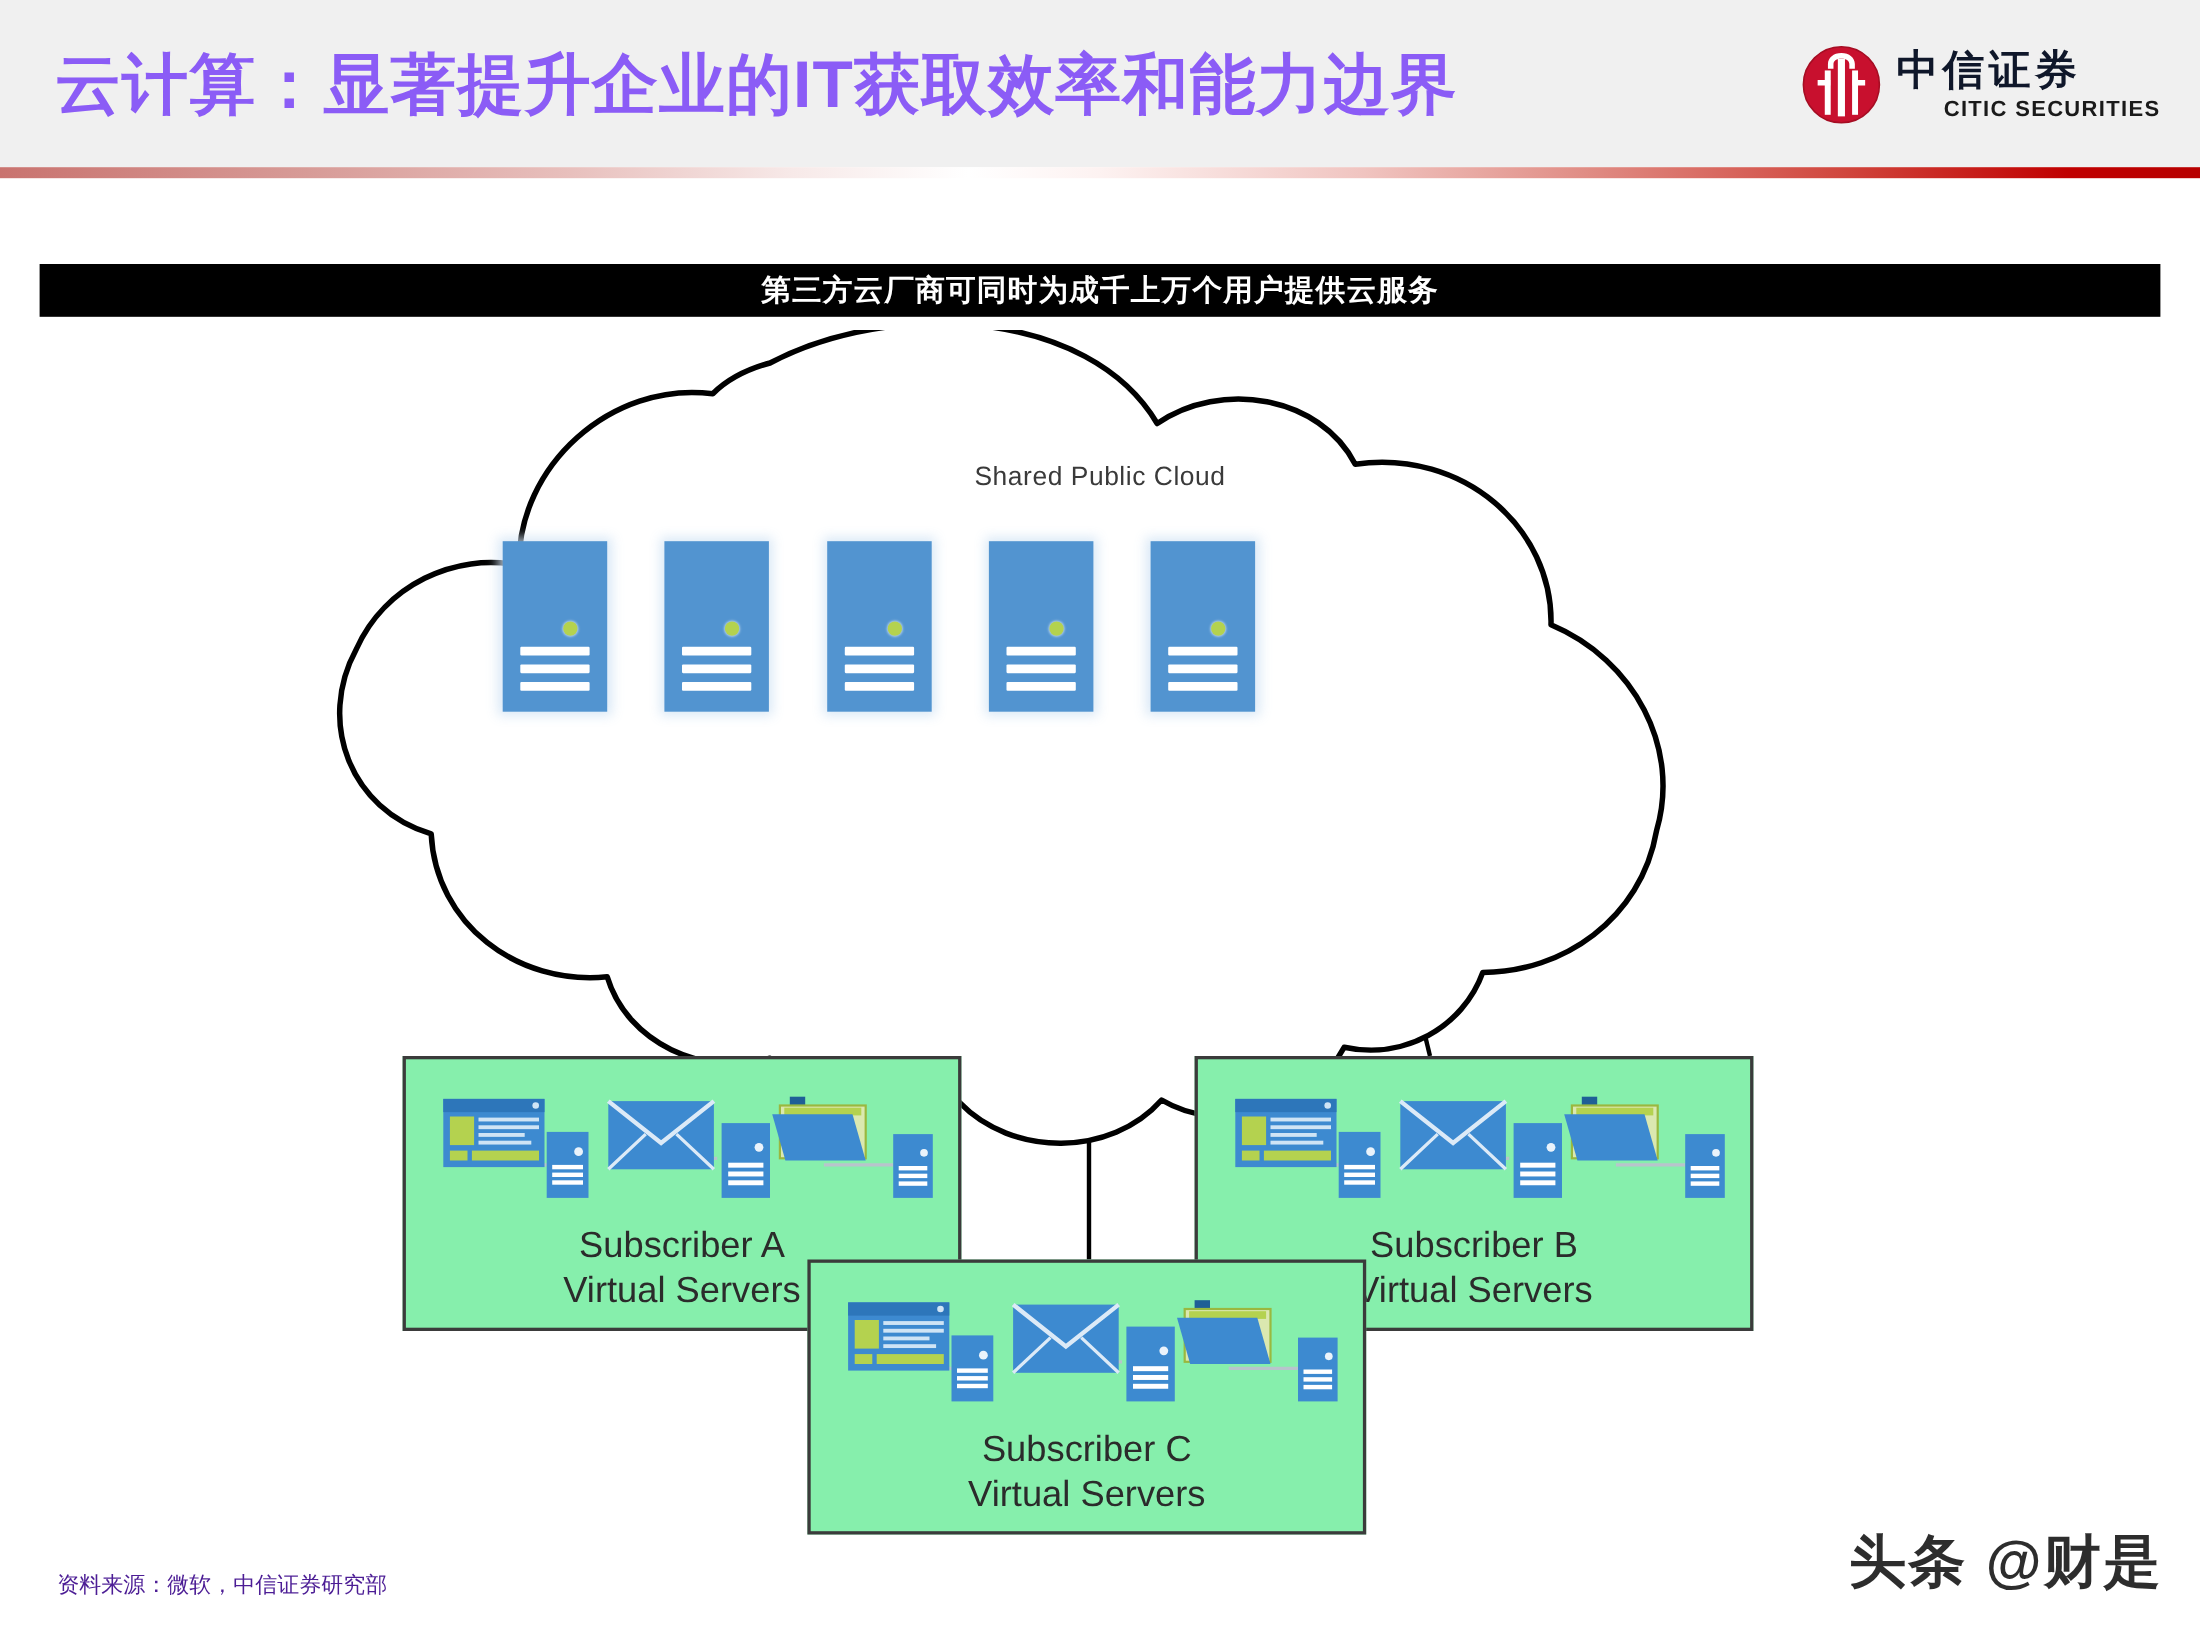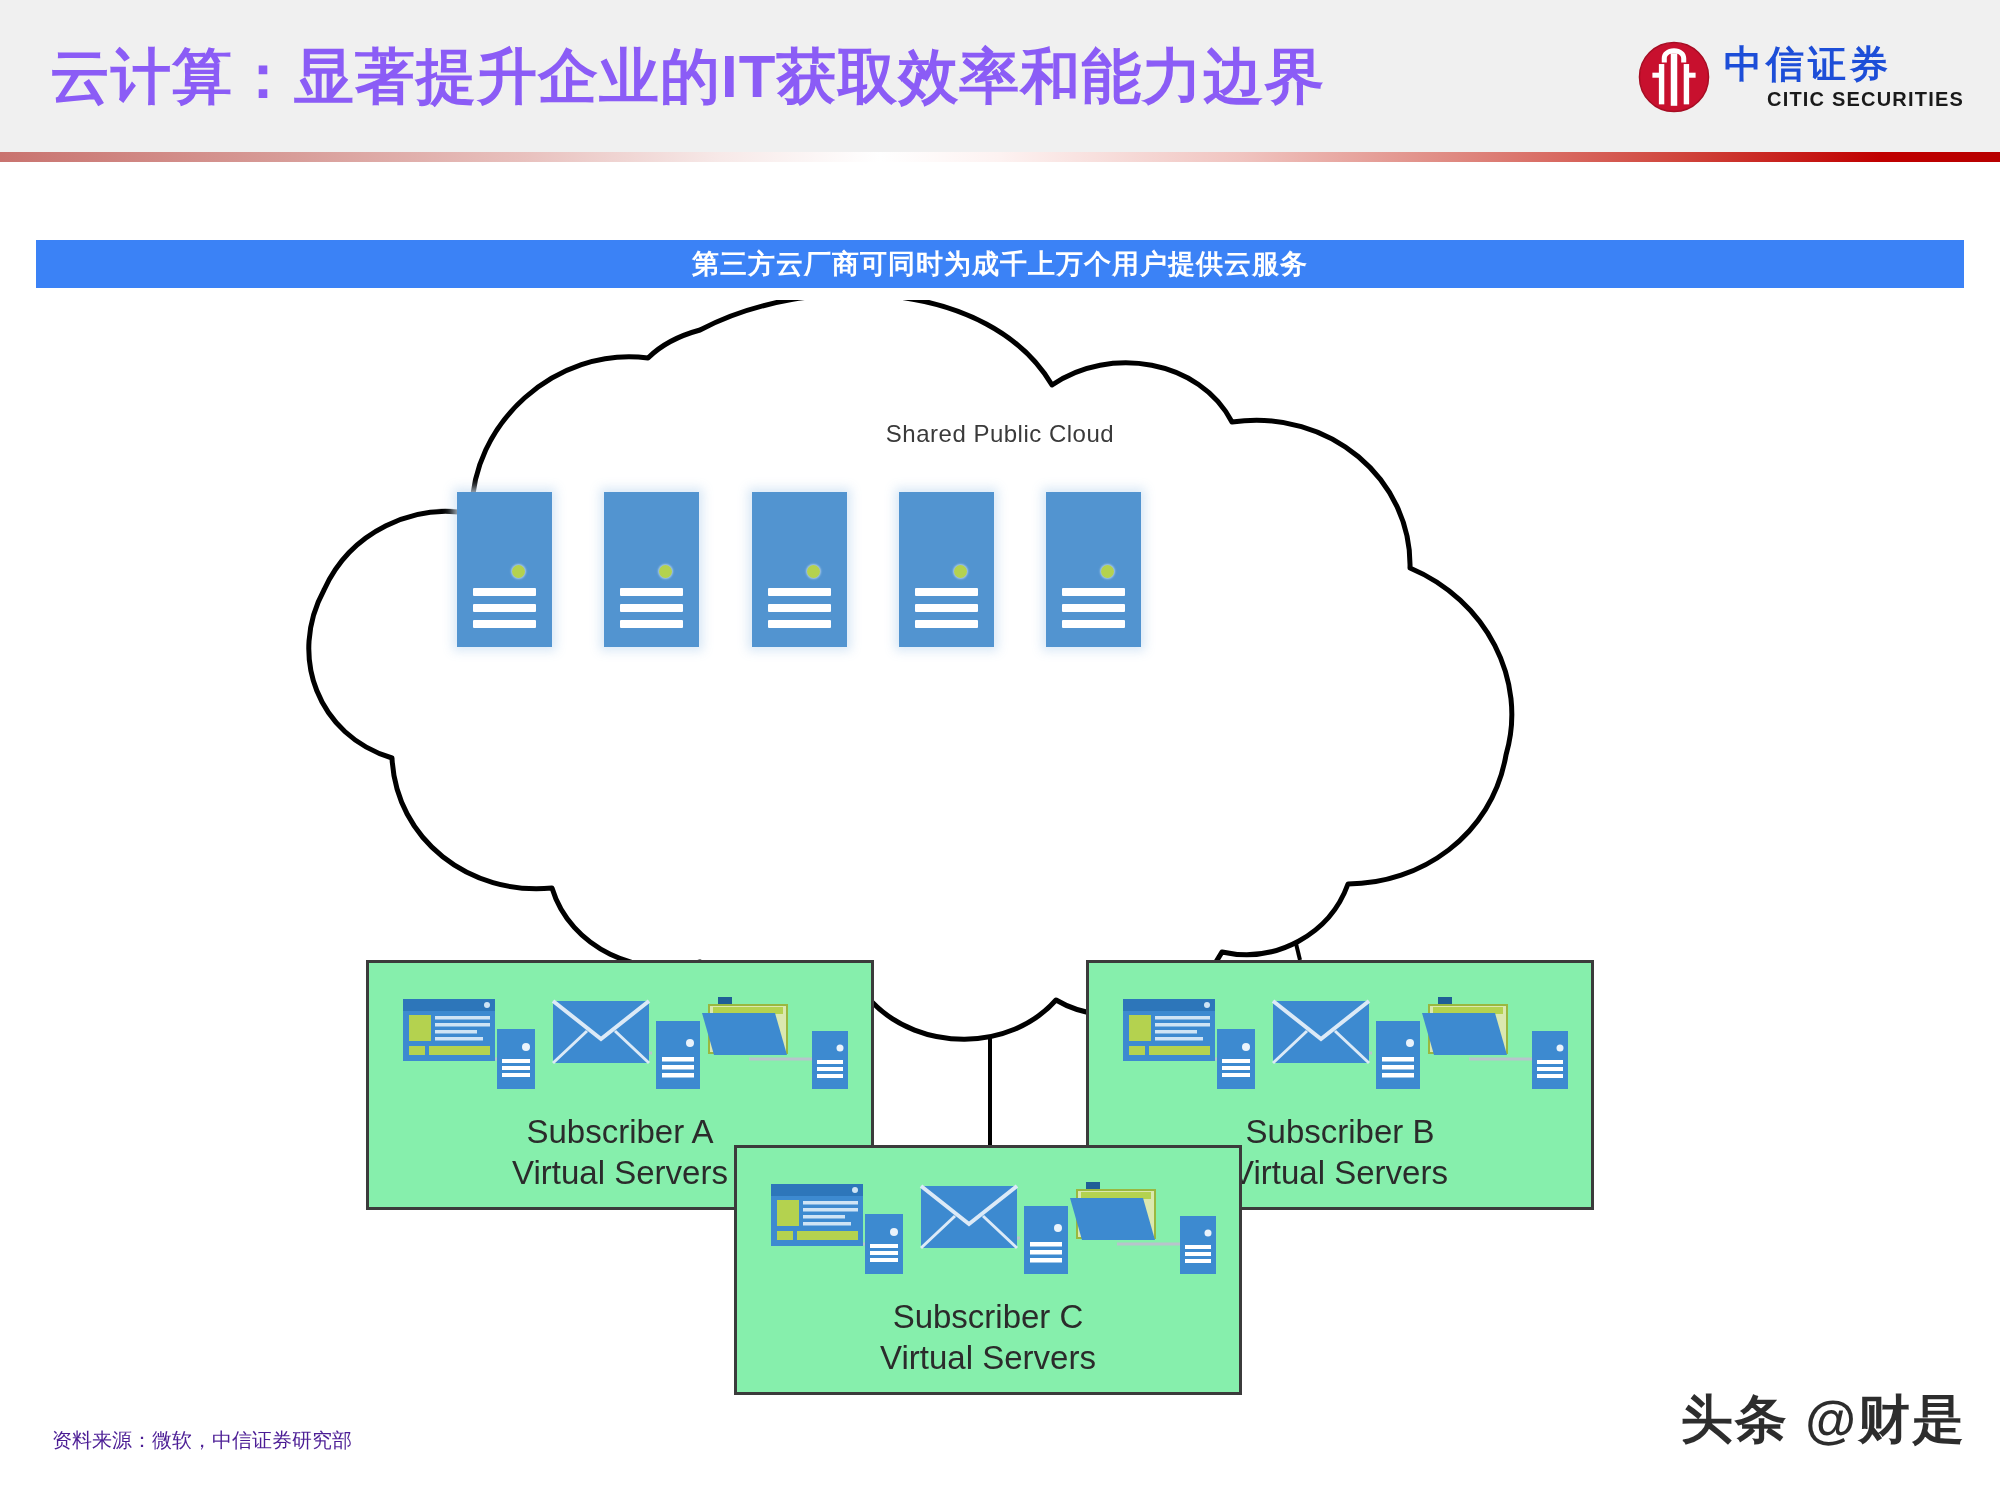--- a/index.html
+++ b/index.html
@@ -51,21 +51,21 @@
   }
   .logo-text {
     display: flex;
     flex-direction: column;
     justify-content: center;
     line-height: 1;
   }
   .logo-cn {
     font-size: 38px;
     font-weight: bold;
-    color: #1d4ed8;
+    color: #0f172a;
     letter-spacing: 4px;
     white-space: nowrap;
   }
   .logo-en {
     font-size: 20px;
     font-weight: bold;
     color: #1a1a1a;
     letter-spacing: 1.2px;
     margin-top: 6px;
     white-space: nowrap;
@@ -83,21 +83,21 @@
         #d0453c 84%, #c00000 94%, #b70000 100%);
   }
 
   
   .banner {
     position: absolute;
     left: 36px;
     top: 240px;
     width: 1928px;
     height: 48px;
-    background: #3b82f6;
+    background: #000000;
     display: flex;
     align-items: center;
     justify-content: center;
   }
   .banner-text {
     color: #ffffff;
     font-size: 27px;
     font-weight: bold;
     letter-spacing: 1px;
     white-space: nowrap;

